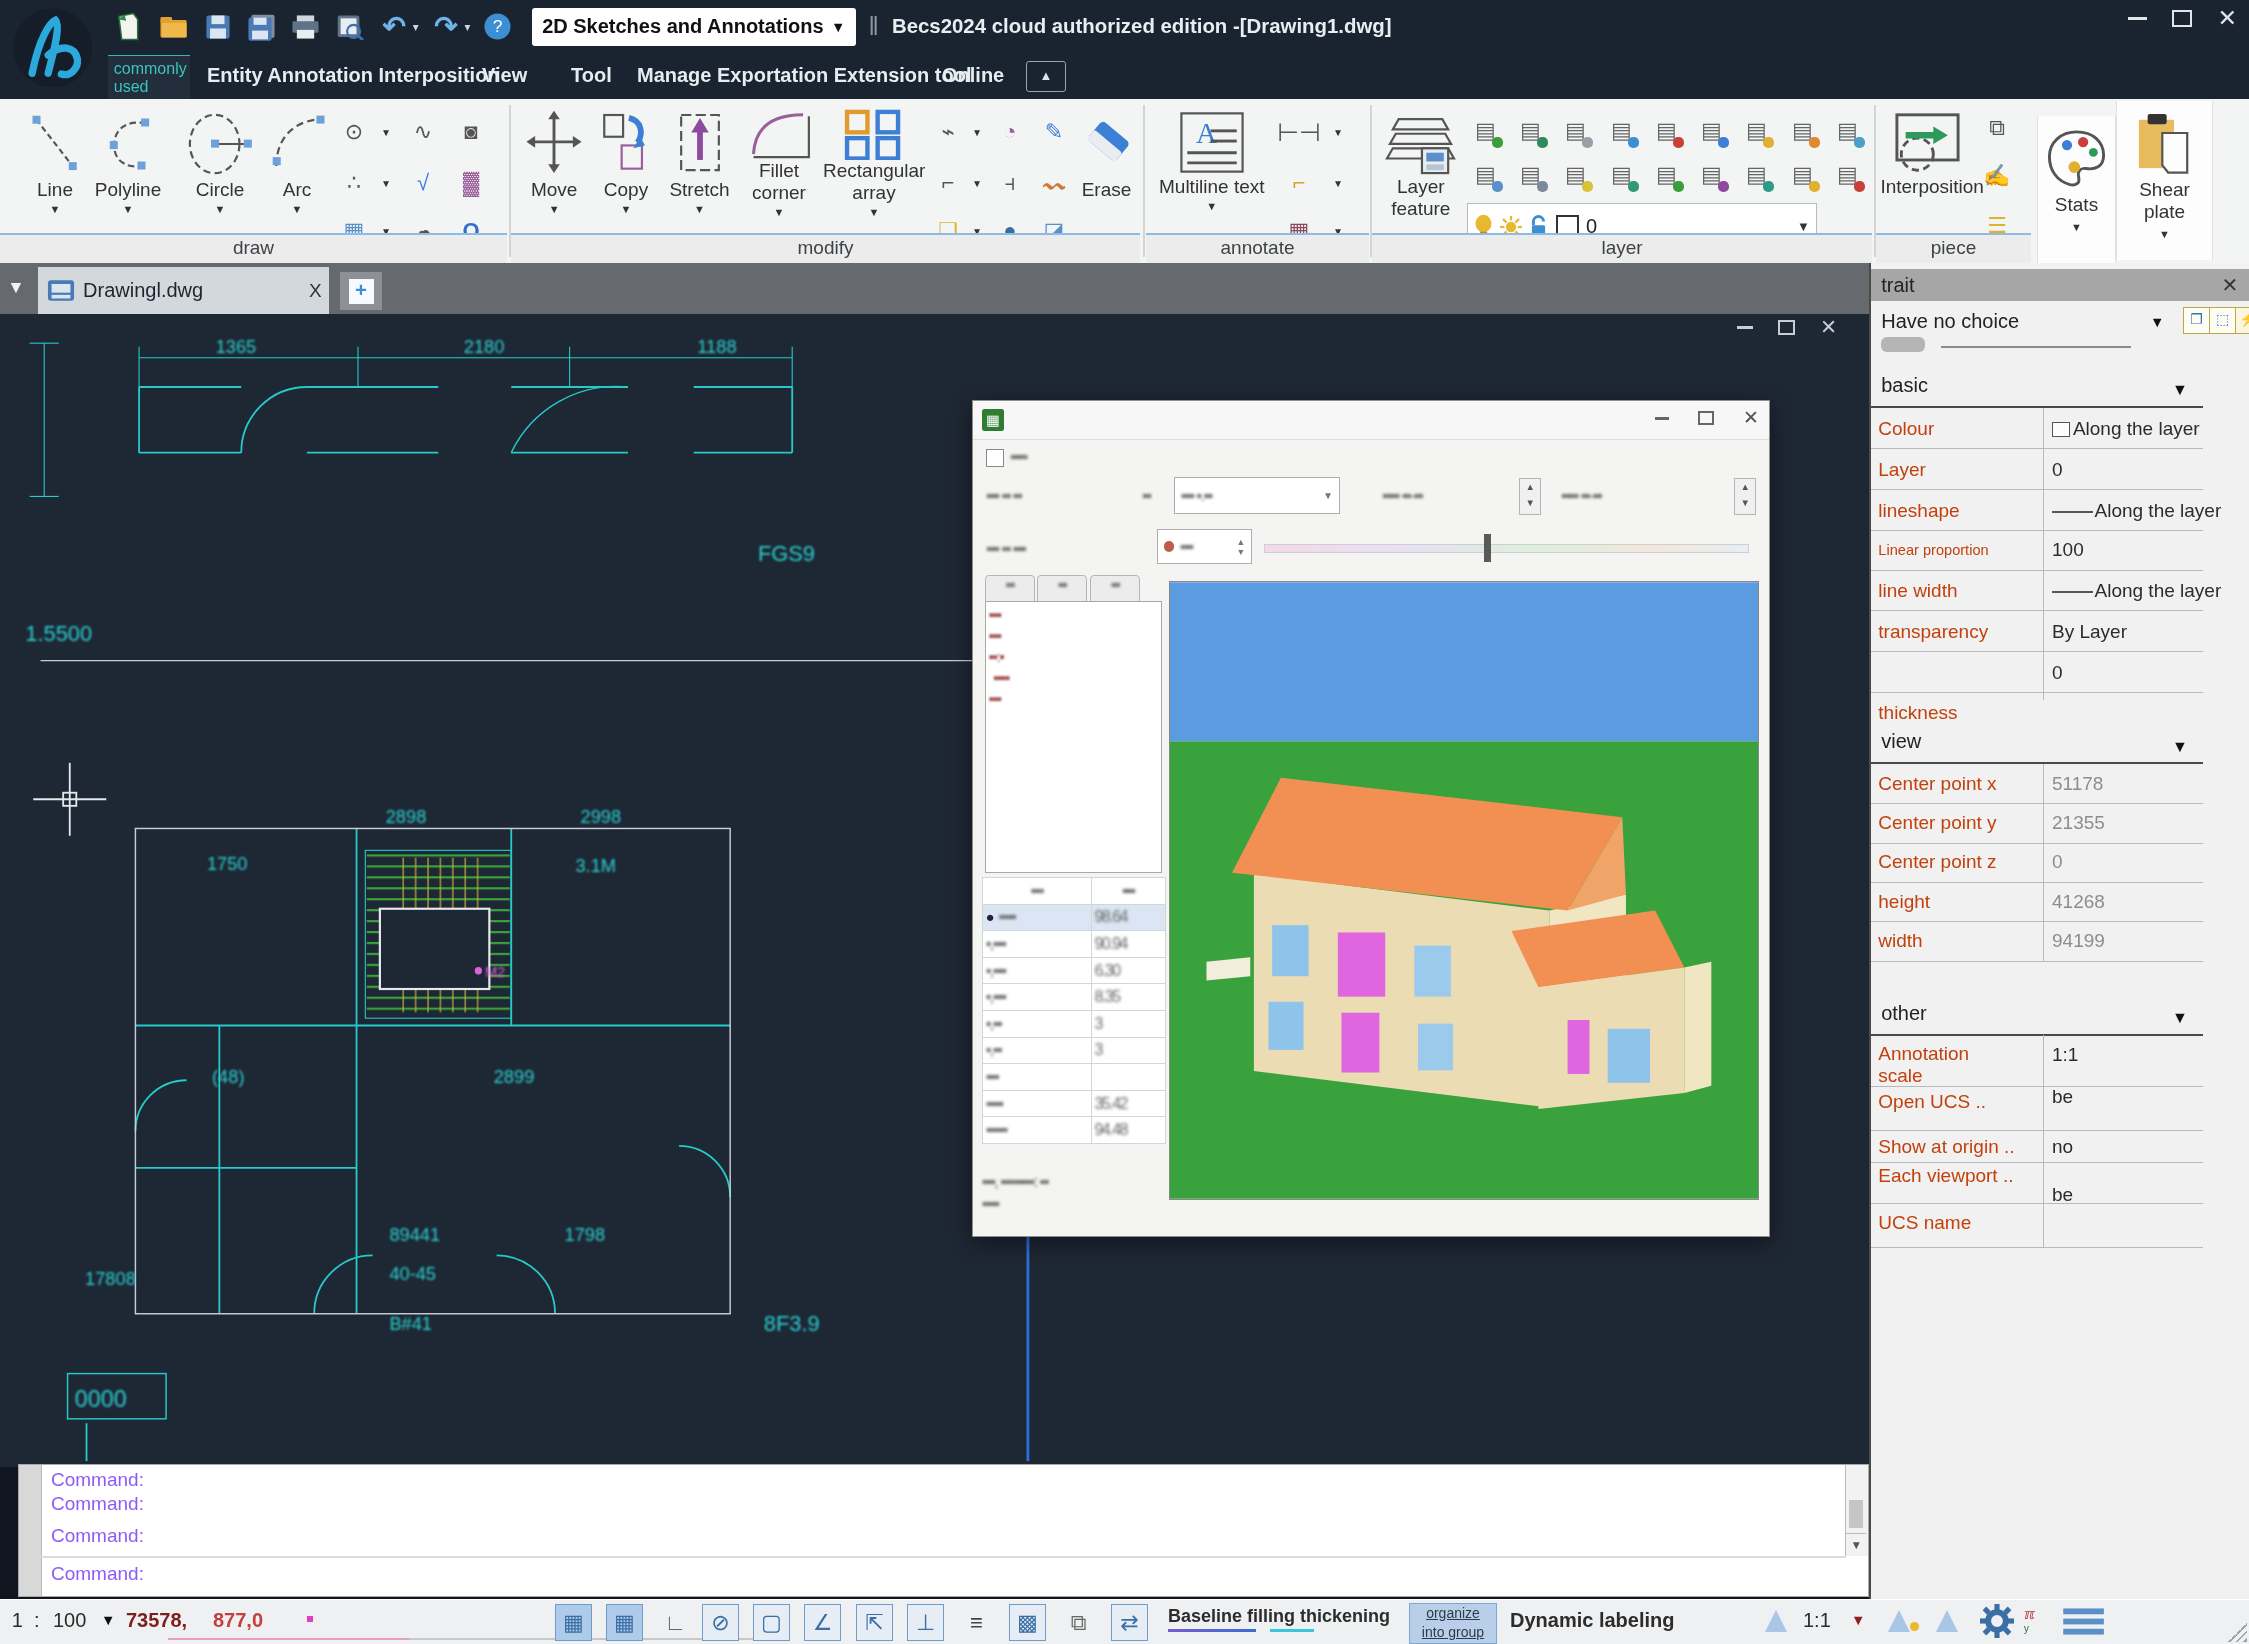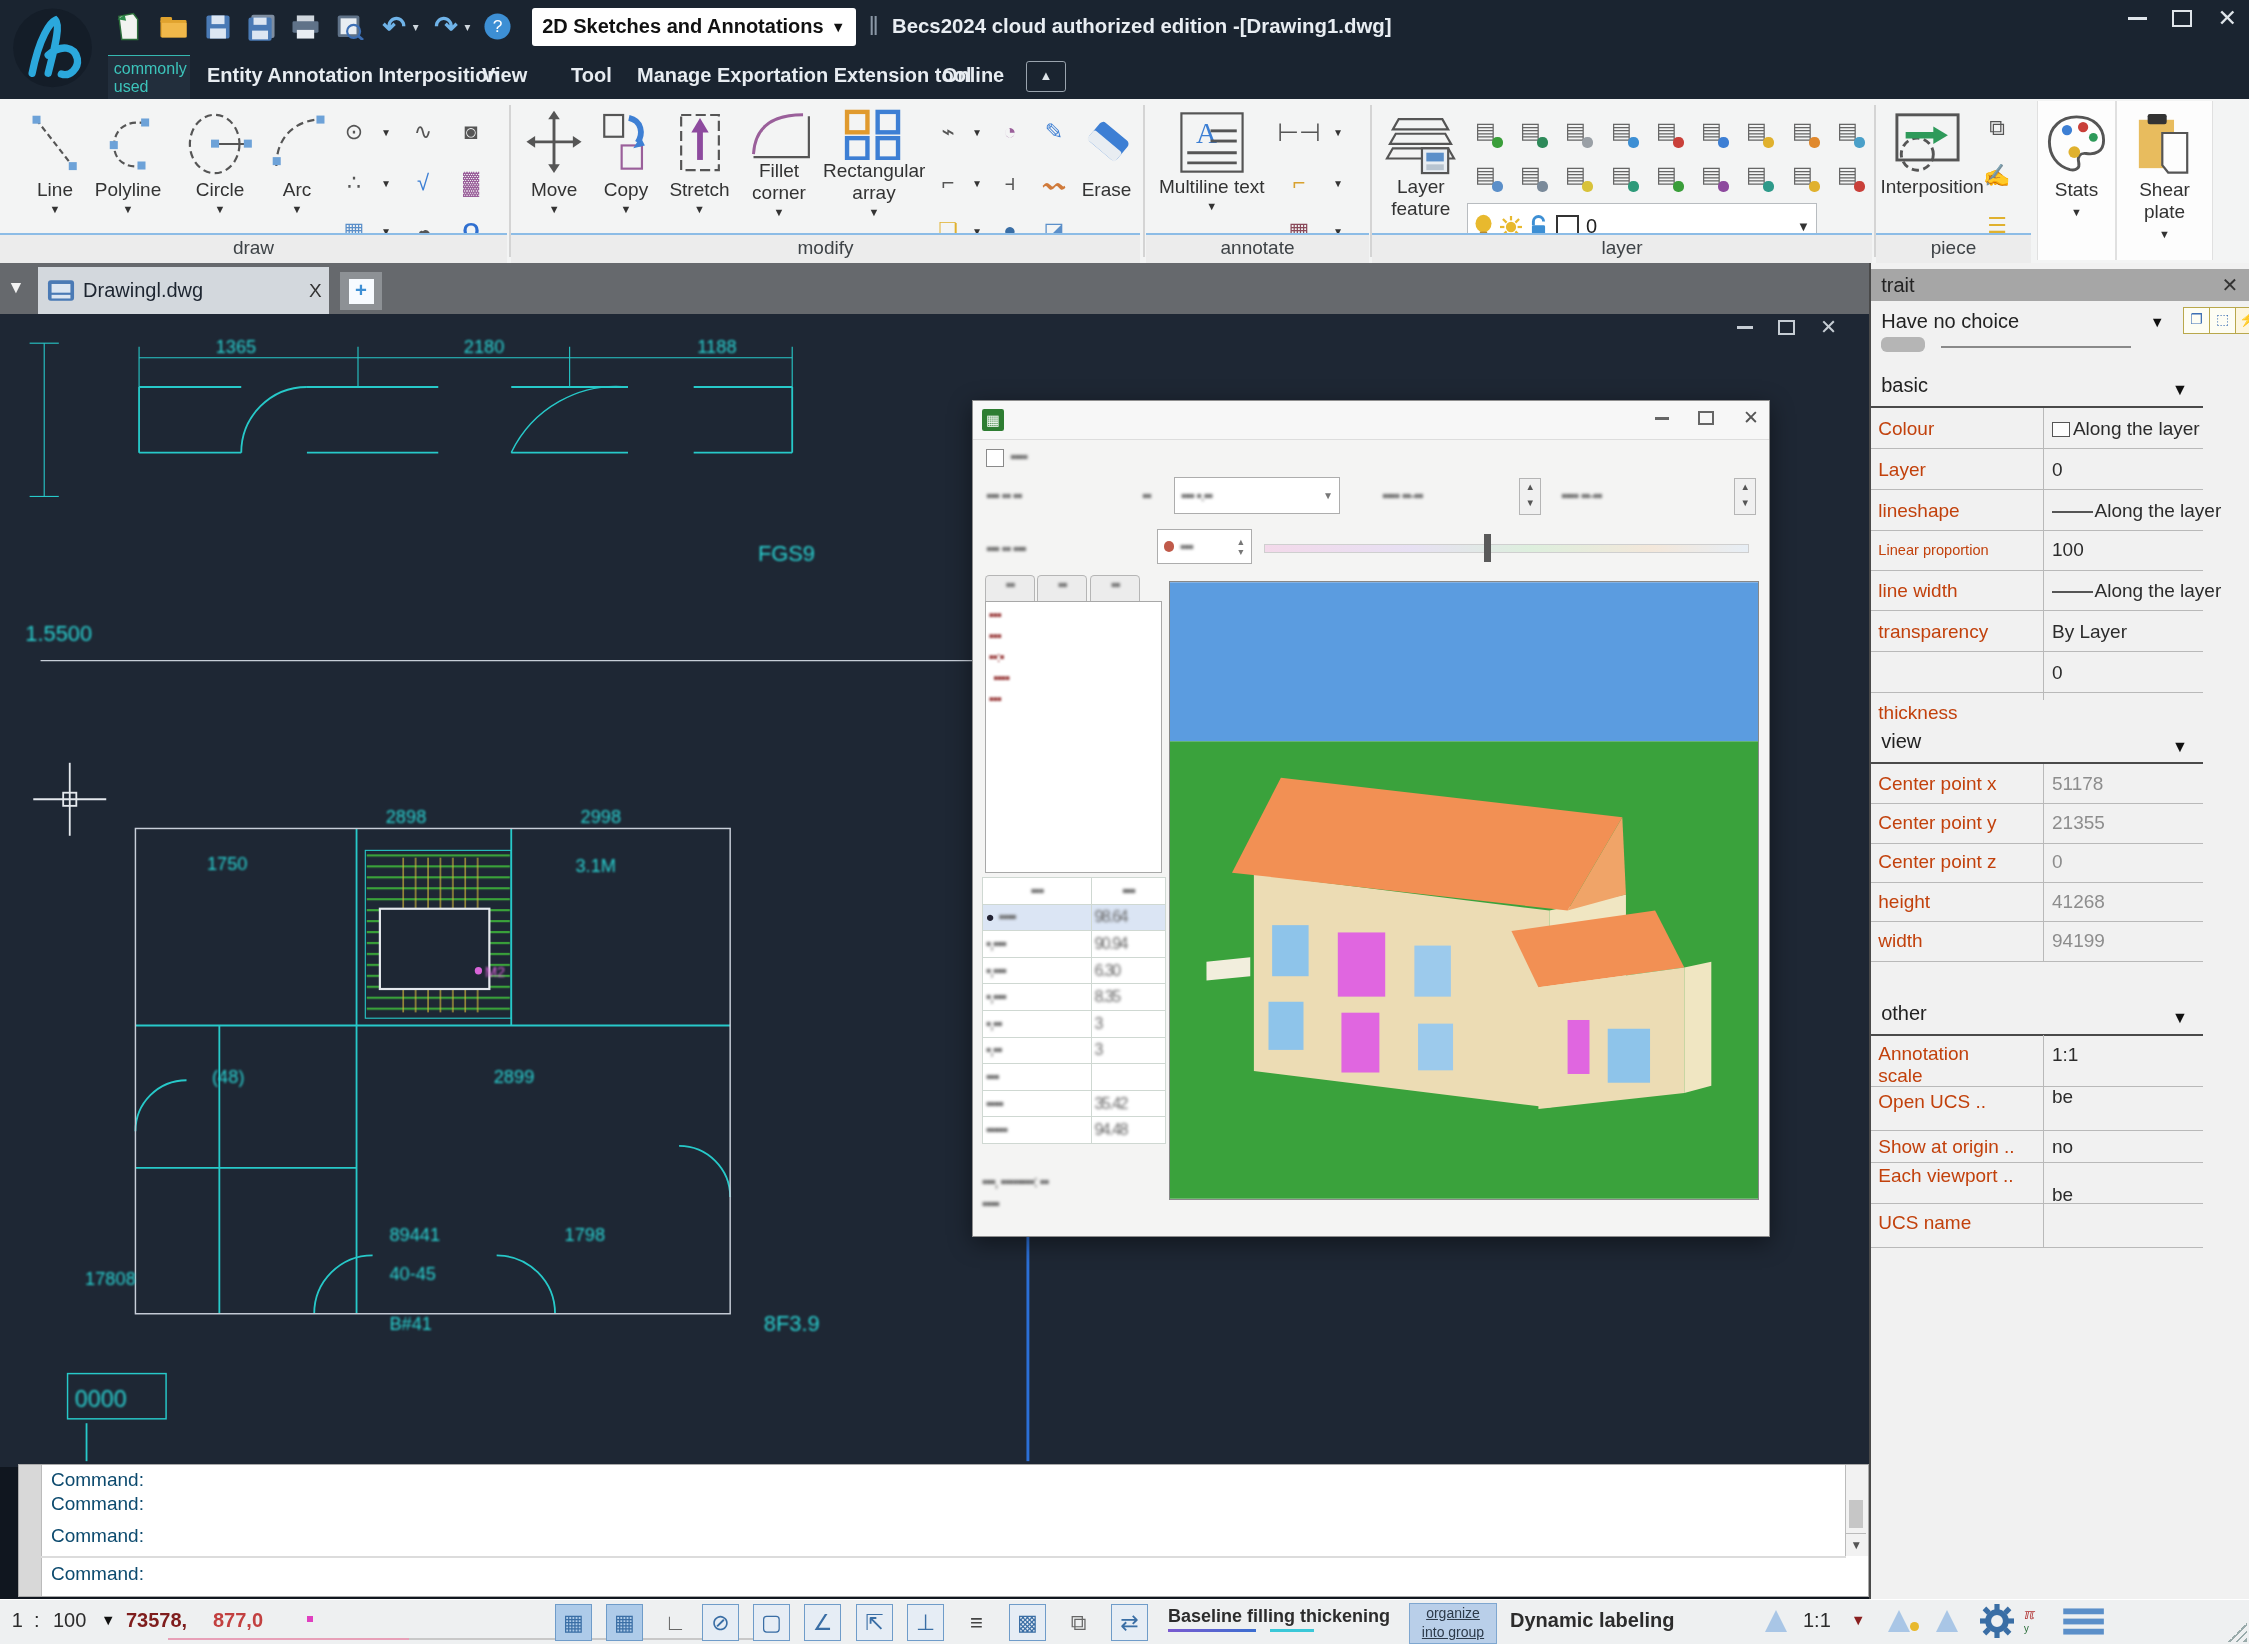--- a/index.html
+++ b/index.html
@@ -76,21 +76,21 @@
   .prow-line{position:absolute;left:0;width:332px;height:0.7px;background:#b9b9b9;}
   .pvline{position:absolute;left:172px;width:0.7px;background:#b9b9b9;}
   .pname{position:absolute;left:7.3px;font-size:19px;color:#c2410c;}
   .pval{position:absolute;left:181px;font-size:19px;color:#2c2c2c;}
   .pval.gray{color:#8d8d8d;}
   .lnpfx{display:inline-block;width:41px;height:1.5px;background:#555;vertical-align:middle;margin-right:1.5px;}
   .swatch{display:inline-block;width:16px;height:13px;border:1.5px solid #555;background:#fdfdfd;vertical-align:middle;margin-right:2.9px;}
   
   .cmd{left:18px;top:1464px;width:1851px;height:133px;background:#fff;border:1.5px solid #a9a9a9;box-sizing:border-box;}
   .cmd-gutter{position:absolute;left:0;top:0;width:22px;height:100%;background:#d8d8d8;border-right:0.7px solid #bbb;}
-  .cmdline{position:absolute;left:32px;font-size:19px;color:#0c4a6e;}
+  .cmdline{position:absolute;left:32px;font-size:19px;color:#8b5cf6;}
   .cmd-sb{position:absolute;right:0;top:0;width:22px;height:91px;border-left:0.7px solid #bbb;background:#f2f2f2;}
   .cmd-sep{position:absolute;left:22px;right:22px;top:91px;height:1.5px;background:#dcdcdc;}
   
   .status{left:0;top:1599px;width:2250px;height:45px;background:#eef0f1;border-top:1.5px solid #fff;font-size:20px;color:#333;}
   .sico{position:absolute;top:4.4px;width:37px;height:37px;border:1.5px solid #6f9cc9;background:#dcd8ee;color:#3a6ea5;display:flex;align-items:center;justify-content:center;font-size:22px;box-sizing:border-box;}
   .sico.plain{border-color:transparent;background:transparent;color:#666;}
   .tri{width:0;height:0;border-left:11.7px solid transparent;border-right:11.7px solid transparent;border-bottom:22px solid #a9c6e6;}
   .grip{position:absolute;right:2.9px;bottom:2.9px;width:19px;height:19px;background:
     linear-gradient(135deg,transparent 50%,#9aa 50%,#9aa 56%,transparent 56%,transparent 70%,#9aa 70%,#9aa 76%,transparent 76%,transparent 88%,#9aa 88%);}
 </style>
@@ -403,21 +403,21 @@
             <polygon points="78,36 58,24 58,48" fill="#2e9a5a"></polygon>
           </svg>
         <span>Interposition</span>
       </div>
       <span class="sicon" style="left:104px;top:11.7px;color:#555;">⧉</span>
       <span class="sicon" style="left:104px;top:60px;color:#3d7fd4;">✍</span>
       <span class="sicon" style="left:104px;top:110px;color:#e0b12e;">☰</span>
       <div class="rgroup-label">piece</div>
     </div>
 
-    <div class="whitecard" style="left:2037px;width:77px;">
+    <div class="whitecard" style="left:2037px;width:77px;margin-top:15px;">
       <svg width="63" height="63" style="margin-top:10.2px;" viewBox="0 0 86 86">
           <path d="M43,8 C66,8 80,22 80,40 C80,56 68,60 56,58 C48,57 44,62 46,70 C48,78 42,82 34,80 C16,75 6,60 6,42 C6,22 22,8 43,8 Z" fill="none" stroke="#555" stroke-width="4"></path>
           <circle cx="30" cy="26" r="7" fill="#3d7fd4"></circle>
           <circle cx="52" cy="22" r="7" fill="#c9403a"></circle>
           <circle cx="66" cy="36" r="6" fill="#2e9a5a"></circle>
           <circle cx="40" cy="56" r="8" fill="#e0b12e"></circle>
         </svg>
       <div>Stats</div>
       <div style="font-size:11px;margin-top:5.8px;">▼</div>
     </div>

